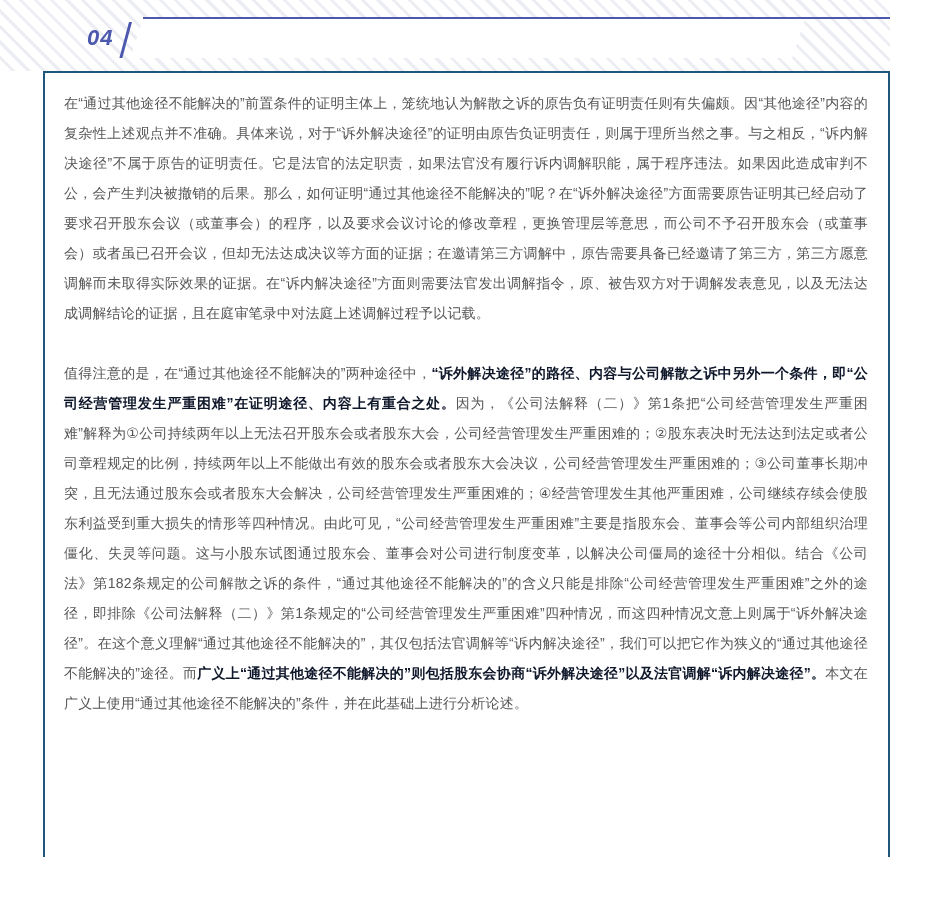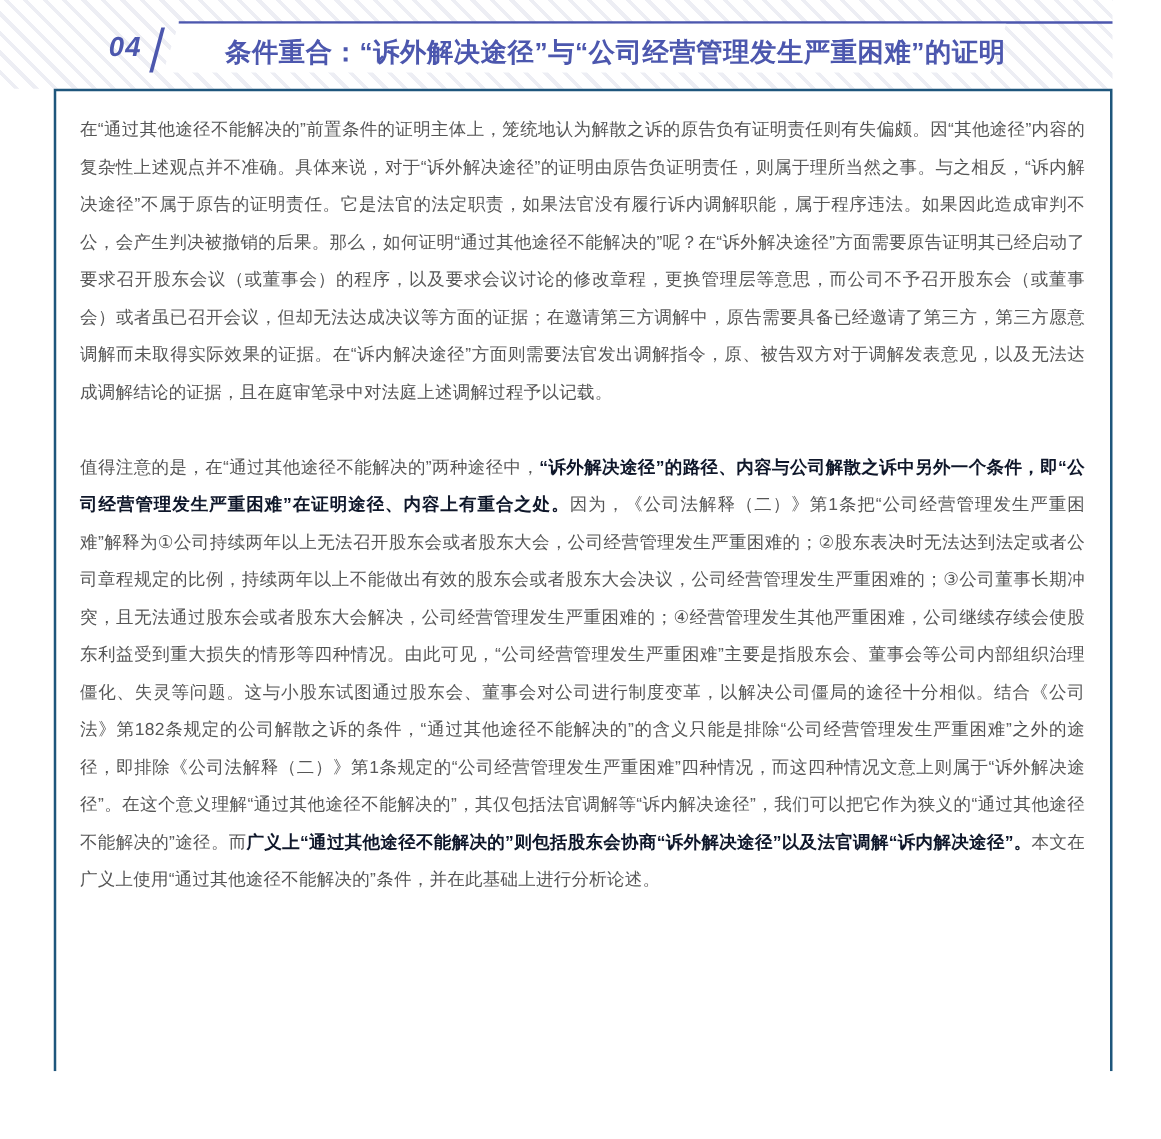--- a/index.html
+++ b/index.html
@@ -105,21 +105,20 @@
 
   <div class="stripe-band"></div>
 
   <div class="header-topline"></div>
   <div class="title-box"></div>
 
   <div class="section-number">04</div>
 
   <div class="slash-divider"></div>
 
-  <h1 class="section-title">条件重合：“诉外解决途径”与“公司经营管理发生严重困难”的证明</h1>
 
   <div class="card">
 
     <p>在“通过其他途径不能解决的”前置条件的证明主体上，笼统地认为解散之诉的原告负有证明责任则有失偏颇。因“其他途径”内容的复杂性上述观点并不准确。具体来说，对于“诉外解决途径”的证明由原告负证明责任，则属于理所当然之事。与之相反，“诉内解决途径”不属于原告的证明责任。它是法官的法定职责，如果法官没有履行诉内调解职能，属于程序违法。如果因此造成审判不公，会产生判决被撤销的后果。那么，如何证明“通过其他途径不能解决的”呢？在“诉外解决途径”方面需要原告证明其已经启动了要求召开股东会议（或董事会）的程序，以及要求会议讨论的修改章程，更换管理层等意思，而公司不予召开股东会（或董事会）或者虽已召开会议，但却无法达成决议等方面的证据；在邀请第三方调解中，原告需要具备已经邀请了第三方，第三方愿意调解而未取得实际效果的证据。在“诉内解决途径”方面则需要法官发出调解指令，原、被告双方对于调解发表意见，以及无法达成调解结论的证据，且在庭审笔录中对法庭上述调解过程予以记载。</p>
 
     <p>
       <span>值得注意的是，在“通过其他途径不能解决的”两种途径中，</span><strong>“诉外解决途径”的路径、内容与公司解散之诉中另外一个条件，即“公司经营管理发生严重困难”在证明途径、内容上有重合之处。</strong><span>因为，《公司法解释（二）》第1条把“公司经营管理发生严重困难”解释为①公司持续两年以上无法召开股东会或者股东大会，公司经营管理发生严重困难的；②股东表决时无法达到法定或者公司章程规定的比例，持续两年以上不能做出有效的股东会或者股东大会决议，公司经营管理发生严重困难的；③公司董事长期冲突，且无法通过股东会或者股东大会解决，公司经营管理发生严重困难的；④经营管理发生其他严重困难，公司继续存续会使股东利益受到重大损失的情形等四种情况。由此可见，“公司经营管理发生严重困难”主要是指股东会、董事会等公司内部组织治理僵化、失灵等问题。这与小股东试图通过股东会、董事会对公司进行制度变革，以解决公司僵局的途径十分相似。结合《公司法》第182条规定的公司解散之诉的条件，“通过其他途径不能解决的”的含义只能是排除“公司经营管理发生严重困难”之外的途径，即排除《公司法解释（二）》第1条规定的“公司经营管理发生严重困难”四种情况，而这四种情况文意上则属于“诉外解决途径”。在这个意义理解“通过其他途径不能解决的”，其仅包括法官调解等“诉内解决途径”，我们可以把它作为狭义的“通过其他途径不能解决的”途径。而</span><strong>广义上“通过其他途径不能解决的”则包括股东会协商“诉外解决途径”以及法官调解“诉内解决途径”。</strong><span>本文在广义上使用“通过其他途径不能解决的”条件，并在此基础上进行分析论述。</span>
     </p>
 
   </div>

